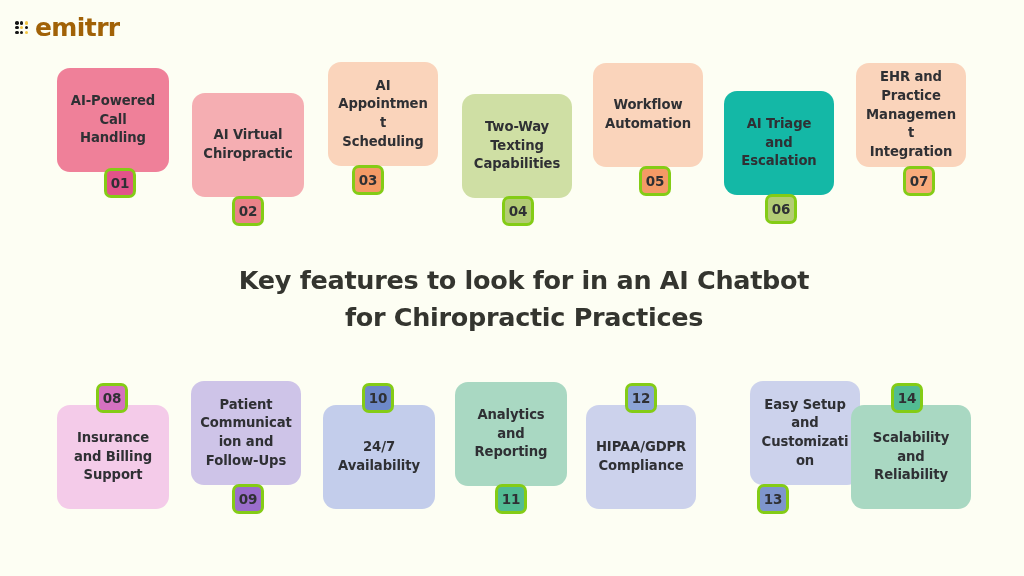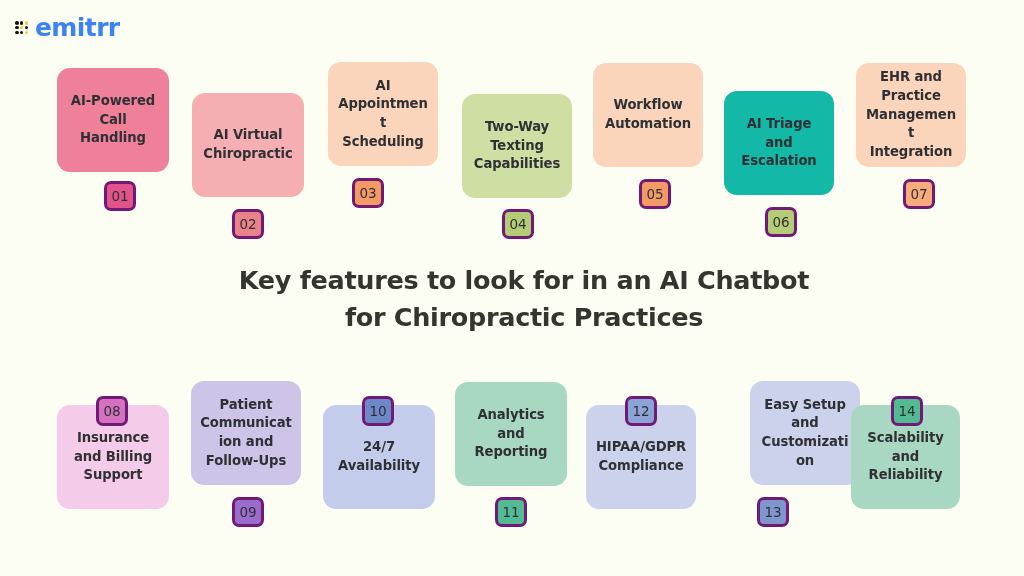--- a/index.html
+++ b/index.html
@@ -11,21 +11,21 @@
   }
   #stage{position:absolute;left:0;top:0;width:1024px;height:576px;}
 
   
   #logo{position:absolute;left:12px;top:13px;display:flex;align-items:center;height:28px;}
   #logo-mark{position:relative;width:20px;height:20px;margin-right:3px;}
   #logo-mark i{position:absolute;width:3.6px;height:3.6px;border-radius:50%;background:#141414;}
   #logo-mark i.y{background:#f5c743;}
   #logo-text{
     font-family:"DejaVu Sans", sans-serif;
-    font-size:25px;font-weight:bold;color:#3b82f6;letter-spacing:-0.6px;
+    font-size:25px;font-weight:bold;color:#a16207;letter-spacing:-0.6px;
     line-height:1;
   }
 
   
   .card{
     position:absolute;
     box-sizing:border-box;
     border-radius:13px;
     display:flex;align-items:center;justify-content:center;
     text-align:center;
@@ -38,27 +38,26 @@
     line-height:1.42;
     color:#2f3034;
     letter-spacing:-0.1px;
     word-break:break-word;
   }
   .badge{
     position:absolute;
     box-sizing:border-box;
     width:32px;height:30px;
     border-radius:7px;
-    border:3px solid #701a75;
+    border:3px solid #84cc16;
     display:flex;align-items:center;justify-content:center;
     font-family:"DejaVu Sans", sans-serif;
-    font-size:13.5px;font-weight:normal;
+    font-size:13.5px;font-weight:bold;
     color:#2f3034;
     letter-spacing:-0.2px;
-    margin-top:13px;
   }
 
   
   #title{
     position:absolute;
     left:0;right:0;
     top:262px;
     text-align:center;
     font-family:"DejaVu Sans", sans-serif;
     font-size:25.5px;
@@ -135,21 +134,21 @@
       </div>
       <div class="badge" style="left: 495px; top: 484px; background: rgb(82, 187, 147);">11</div>
       <div class="card" style="left: 586px; top: 405px; width: 110px; height: 104px; background: rgb(204, 210, 236);">
         <div class="card-label">HIPAA/GDPR Compliance</div>
       </div>
       <div class="badge" style="left: 625px; top: 383px; background: rgb(139, 163, 214);">12</div>
       <div class="card" style="left: 718px; top: 381px; width: 110px; height: 104px; background: rgb(204, 210, 236); margin-left: 32px;">
         <div class="card-label">Easy Setup and Customization</div>
       </div>
       <div class="badge" style="left: 757px; top: 484px; background: rgb(126, 149, 205);">13</div>
-      <div class="card" style="left: 851px; top: 405px; width: 109px; height: 104px; background: rgb(169, 216, 194);">
+      <div class="card" style="left: 851px; top: 405px; width: 120px; height: 104px; background: rgb(169, 216, 194);">
         <div class="card-label">Scalability and Reliability</div>
       </div>
       <div class="badge" style="left: 891px; top: 383px; background: rgb(82, 187, 147);">14</div>
     </div>
 
   <div id="title">
     <span class="ln">Key features to look for in an AI Chatbot</span>
     <span class="ln">for Chiropractic Practices</span>
   </div>
 

